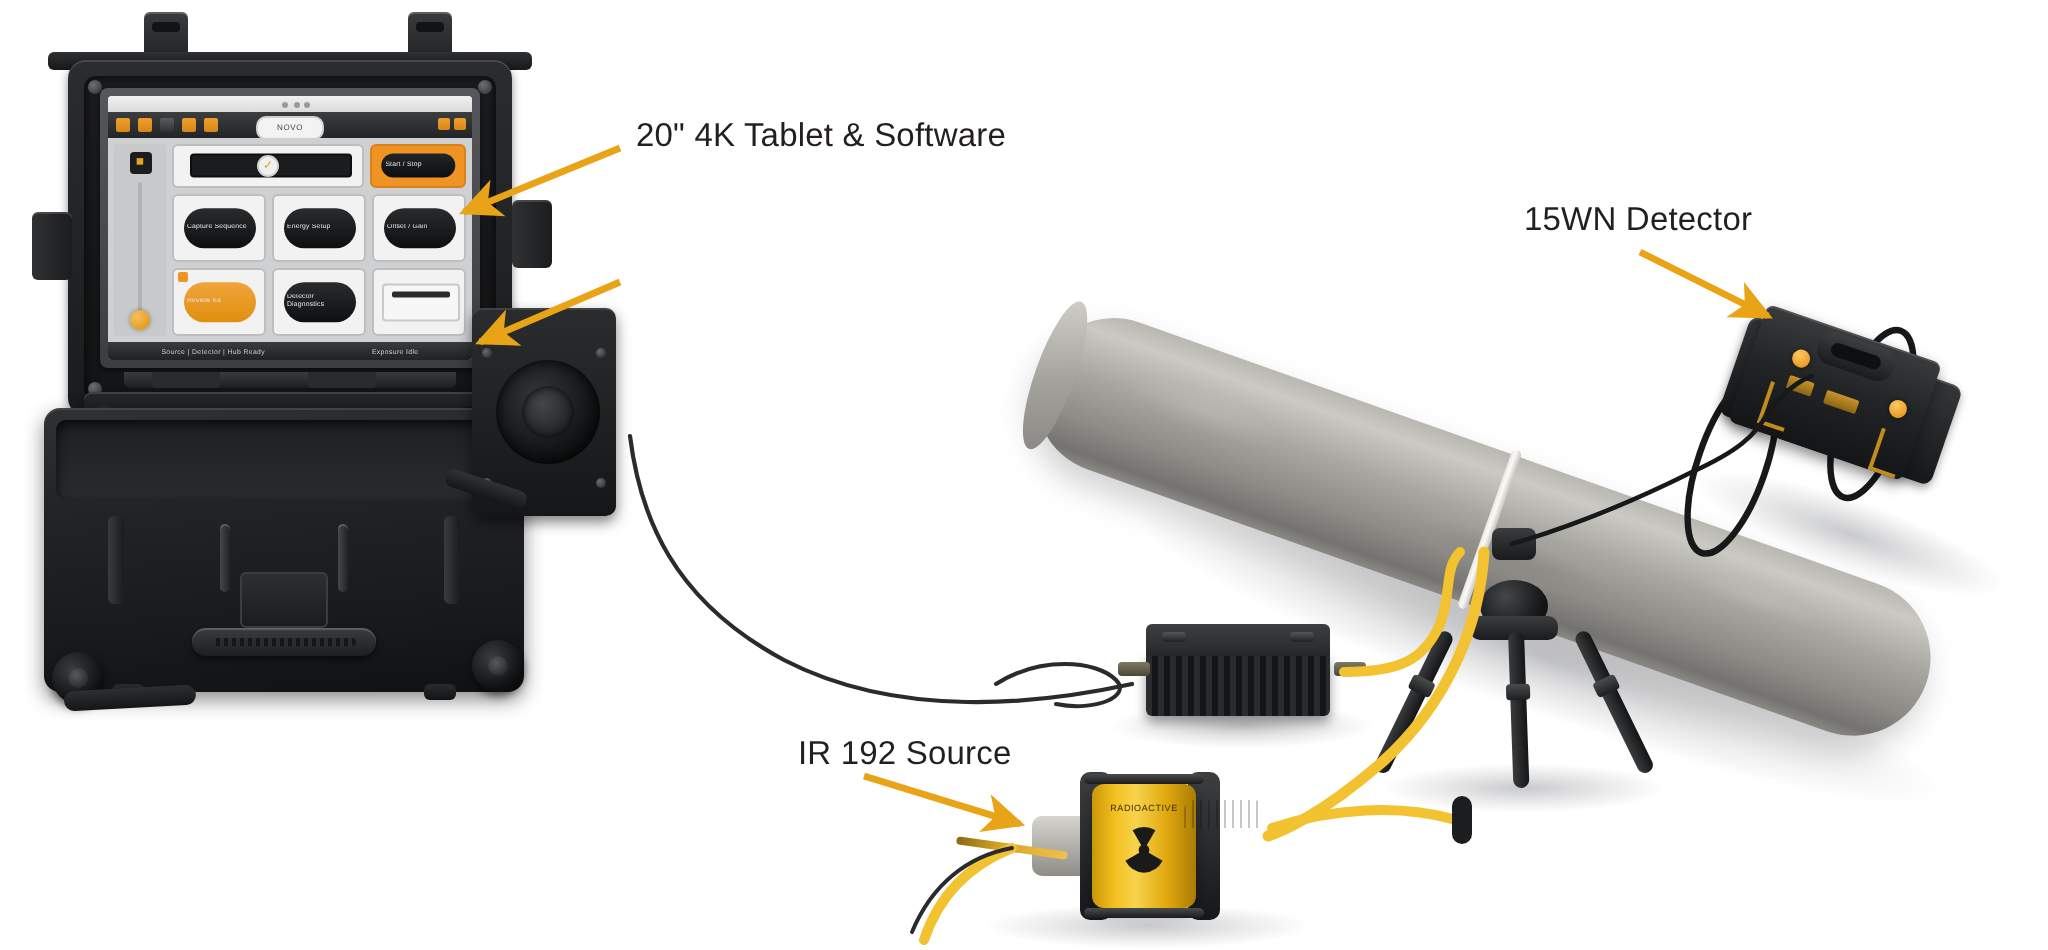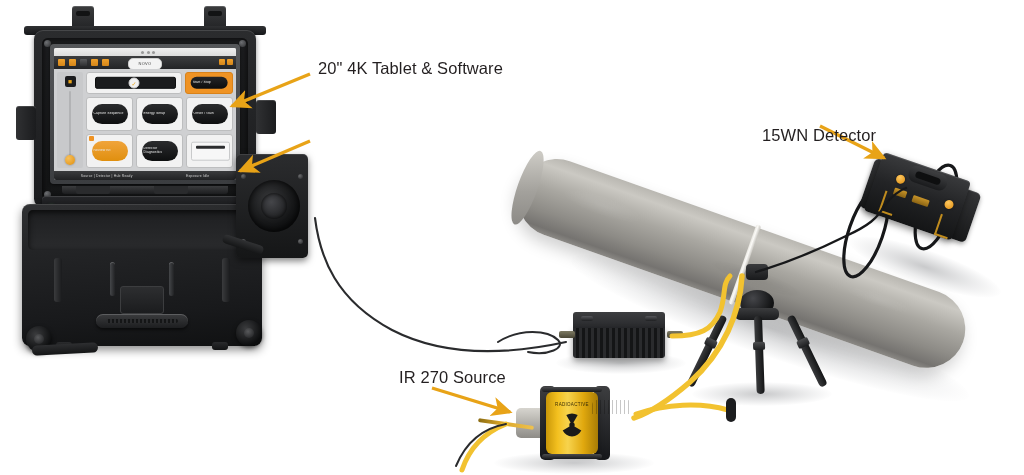--- a/index.html
+++ b/index.html
@@ -21,21 +21,21 @@
   .callout{
     position:absolute;
     color:#231f20;
     font-size:16.5px;
     letter-spacing:.1px;
     white-space:nowrap;
     font-family:"Liberation Sans", sans-serif;
   }
   #lbl-tablet{left:318px;top:59px;}
   #lbl-hub{left:318px;top:126px;}
-  #lbl-detector{left:762px;top:101px;margin-top:25px;}
+  #lbl-detector{left:762px;top:101px;}
   #lbl-source{left:399px;top:368px;}
 
   
   .floor-shadow{
     position:absolute;
     background:radial-gradient(ellipse at 50% 50%, rgba(120,122,126,.40) 0%, rgba(150,152,156,.18) 45%, rgba(255,255,255,0) 72%);
     border-radius:50%;
     pointer-events:none;
   }
 
@@ -755,15 +755,15 @@
       </marker>
     </defs>
     <line x1="310" y1="74" x2="232" y2="106" stroke="#E8A317" stroke-width="3.4" marker-end="url(#ah)"></line>
     <line x1="310" y1="141" x2="240" y2="171" stroke="#E8A317" stroke-width="3.4" marker-end="url(#ah)"></line>
     <line x1="820" y1="126" x2="884" y2="158" stroke="#E8A317" stroke-width="3.4" marker-end="url(#ah)"></line>
     <line x1="432" y1="388" x2="510" y2="412" stroke="#E8A317" stroke-width="3.4" marker-end="url(#ah)"></line>
   </svg>
 
   <div class="callout" id="lbl-tablet">20" 4K Tablet &amp; Software</div>
   <div class="callout" id="lbl-detector">15WN Detector</div>
-  <div class="callout" id="lbl-source">IR 270 Source</div>
+  <div class="callout" id="lbl-source">IR 192 Source</div>
 
 </div>
 
 </body></html>

